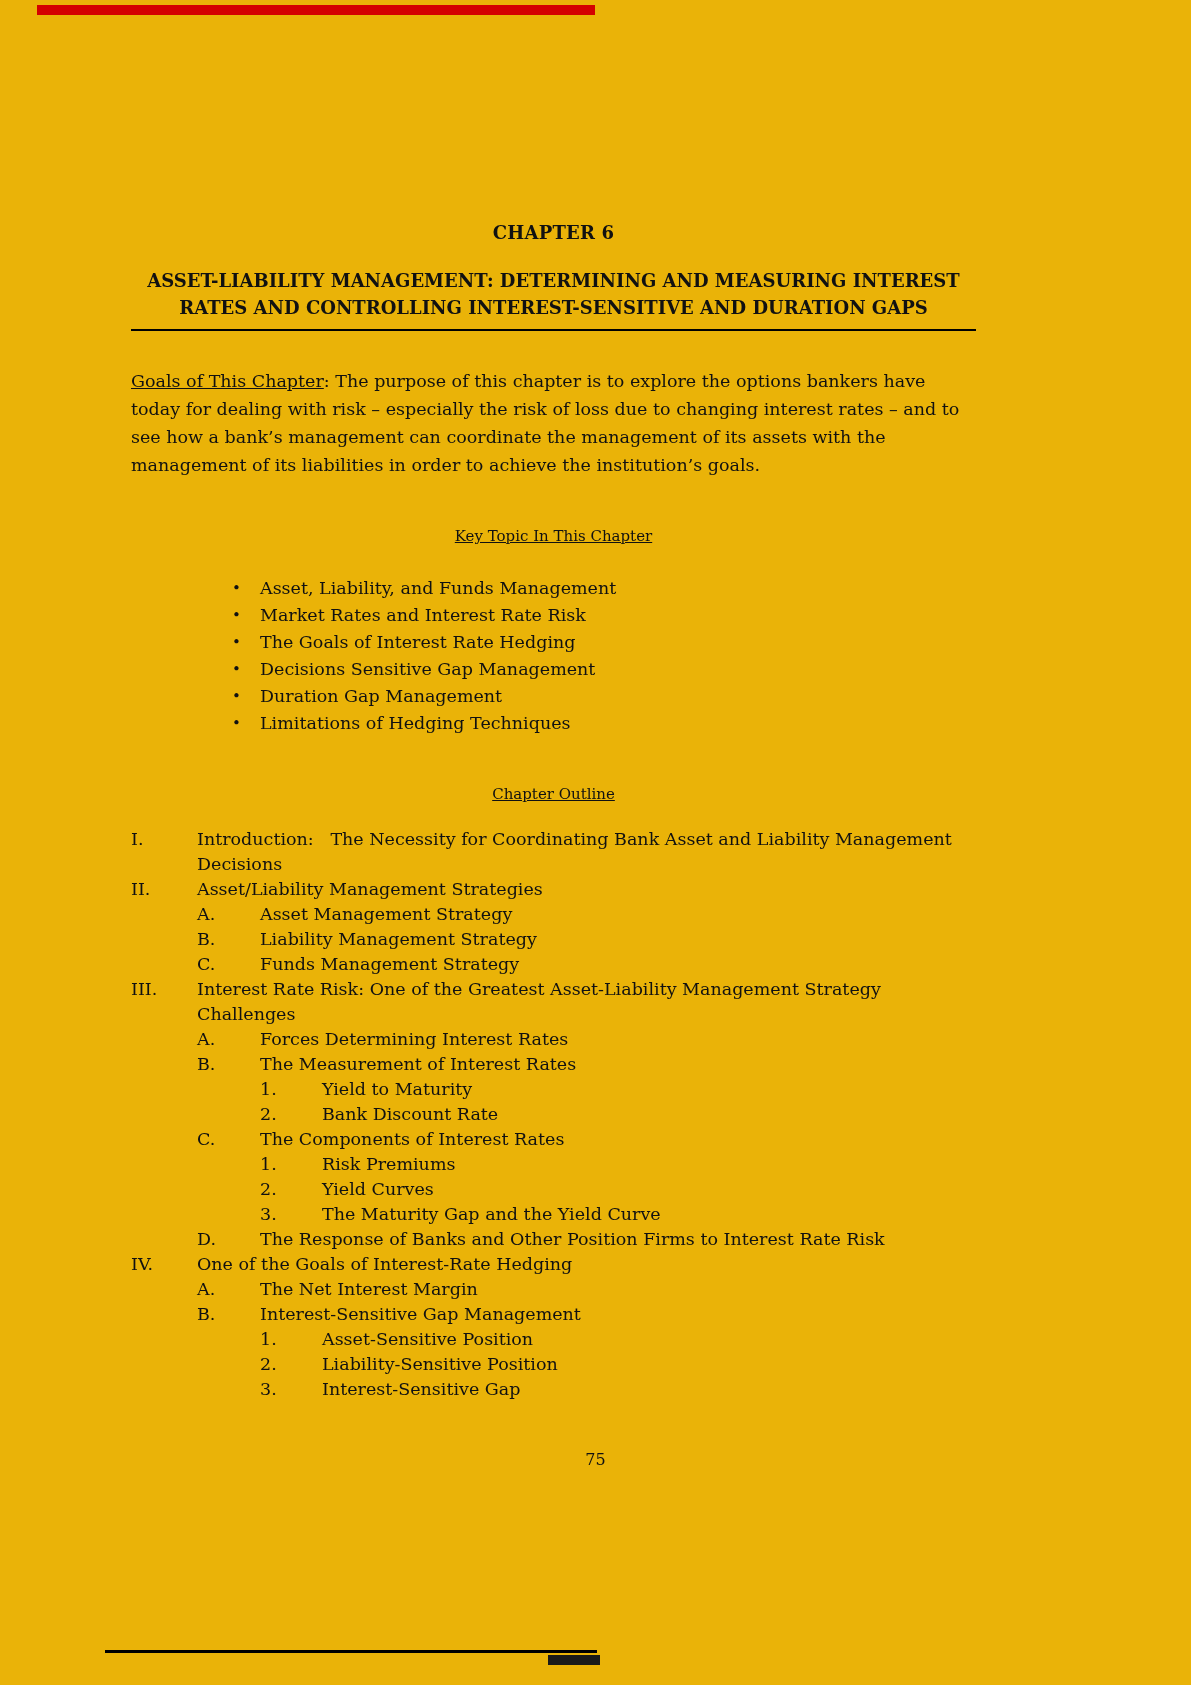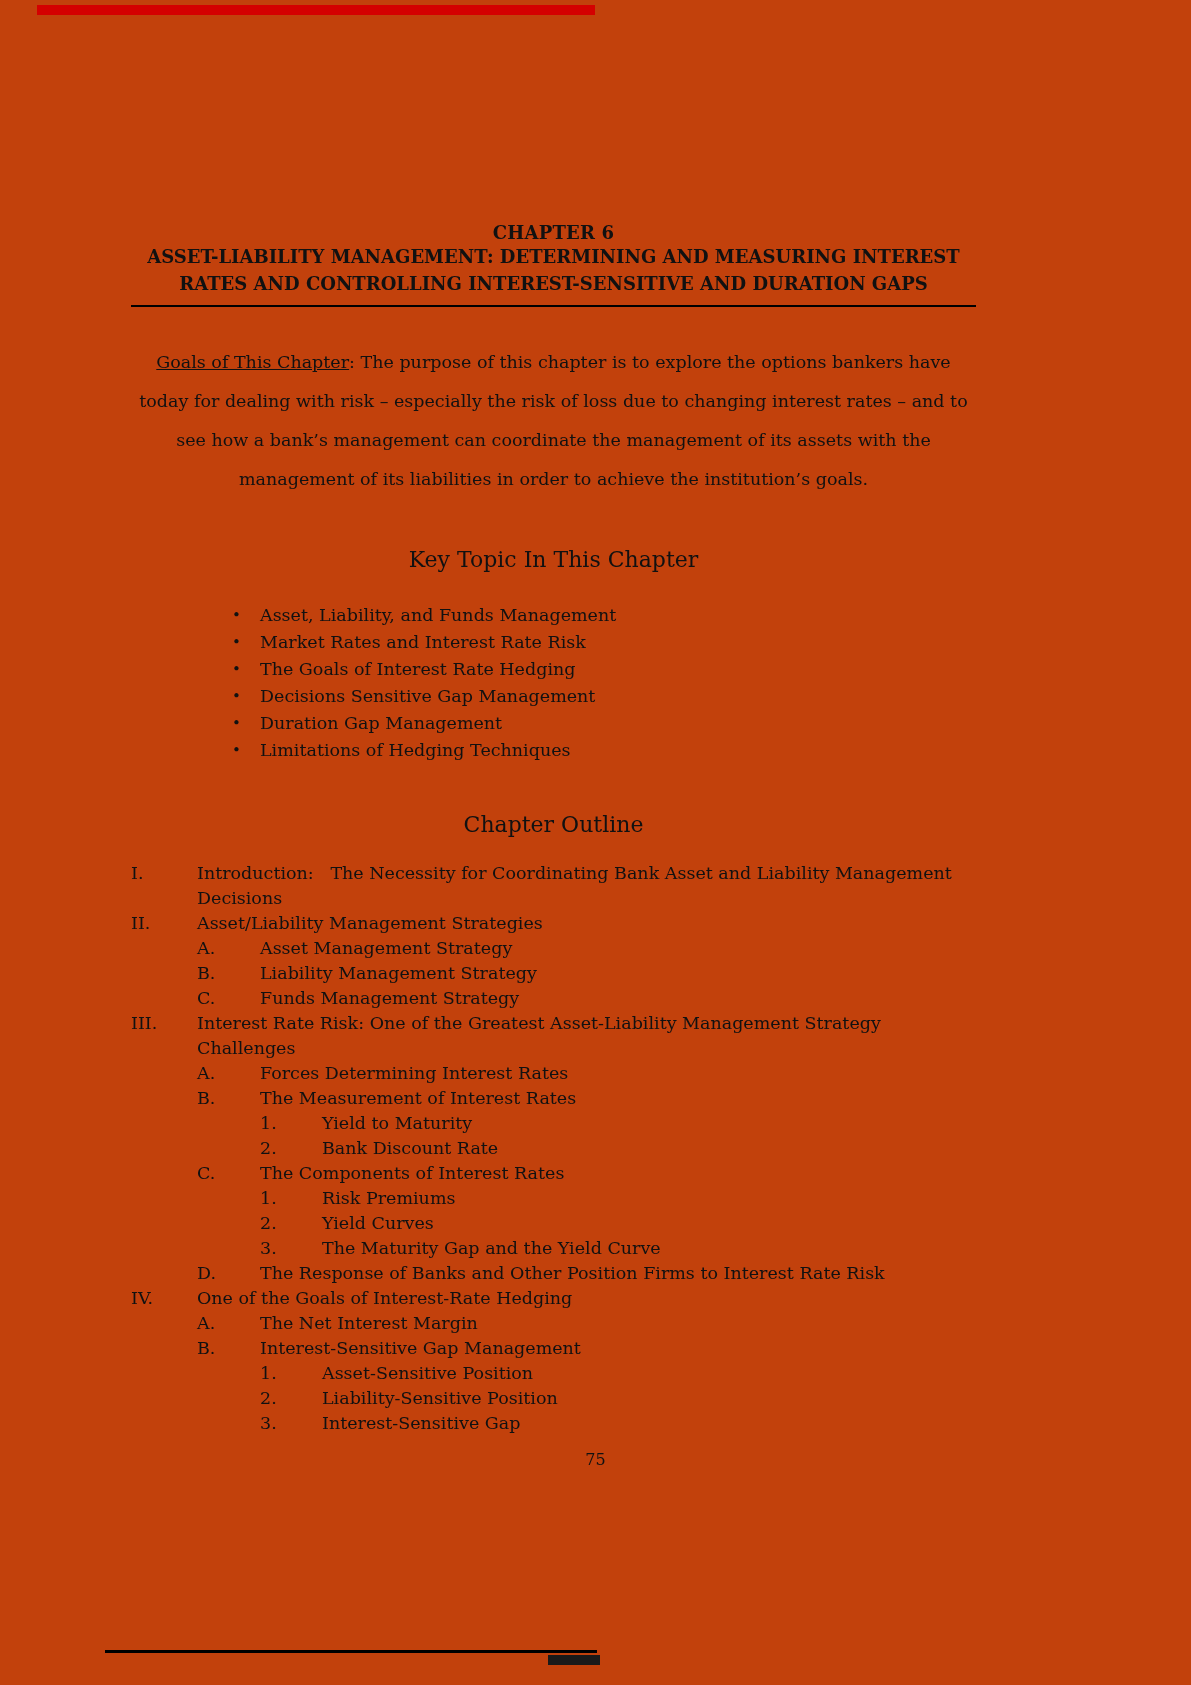--- a/index.html
+++ b/index.html
@@ -1,62 +1,64 @@
 <!DOCTYPE html>
 <html><head>
 <meta charset="utf-8">
 <style>
   html,body{margin:0;padding:0;background:#888;}
   .page{
     position:relative;
     width:1191px;height:1685px;
     margin:0 auto;
-    background:#c2410c;
+    background:#eab308;
     font-family:"DejaVu Serif", serif;
     color:#111;
     overflow:hidden;
   }
   .red-bar{
     position:absolute;top:5px;left:37px;width:558px;height:10px;
     background:#d40000;
   }
   .content{
     position:absolute;left:131px;top:0;width:845px;
   }
   .chapter-number{
     margin-top:222px;
     text-align:center;
     font-weight:bold;
     font-size:18px;
     letter-spacing:.2px;
   }
   .doc-title{
+    margin-top:24px;
     text-align:center;
     font-weight:bold;
     font-size:18px;
     line-height:27px;
   }
   .title-rule{
     margin-top:8px;
     border:none;
     border-top:2.5px solid #000;
     height:0;
   }
   .goals-para{
     margin-top:36px;
     font-size:17.5px;
-    line-height:39px;
-    text-align:center;
+    line-height:28px;
+    text-align:left;
   }
   .goals-lead{text-decoration:underline;}
   .section-heading{
     margin-top:48px;
     text-align:center;
-    font-size:22px;
+    font-size:15px;
     font-weight:normal;
+    text-decoration:underline;
   }
   .bullet-list{margin-top:30px;}
   .bullet-row{
     display:flex;
     padding-left:101px;
     line-height:27px;
     font-size:17.5px;
   }
   .bullet-glyph{
     width:28px;

